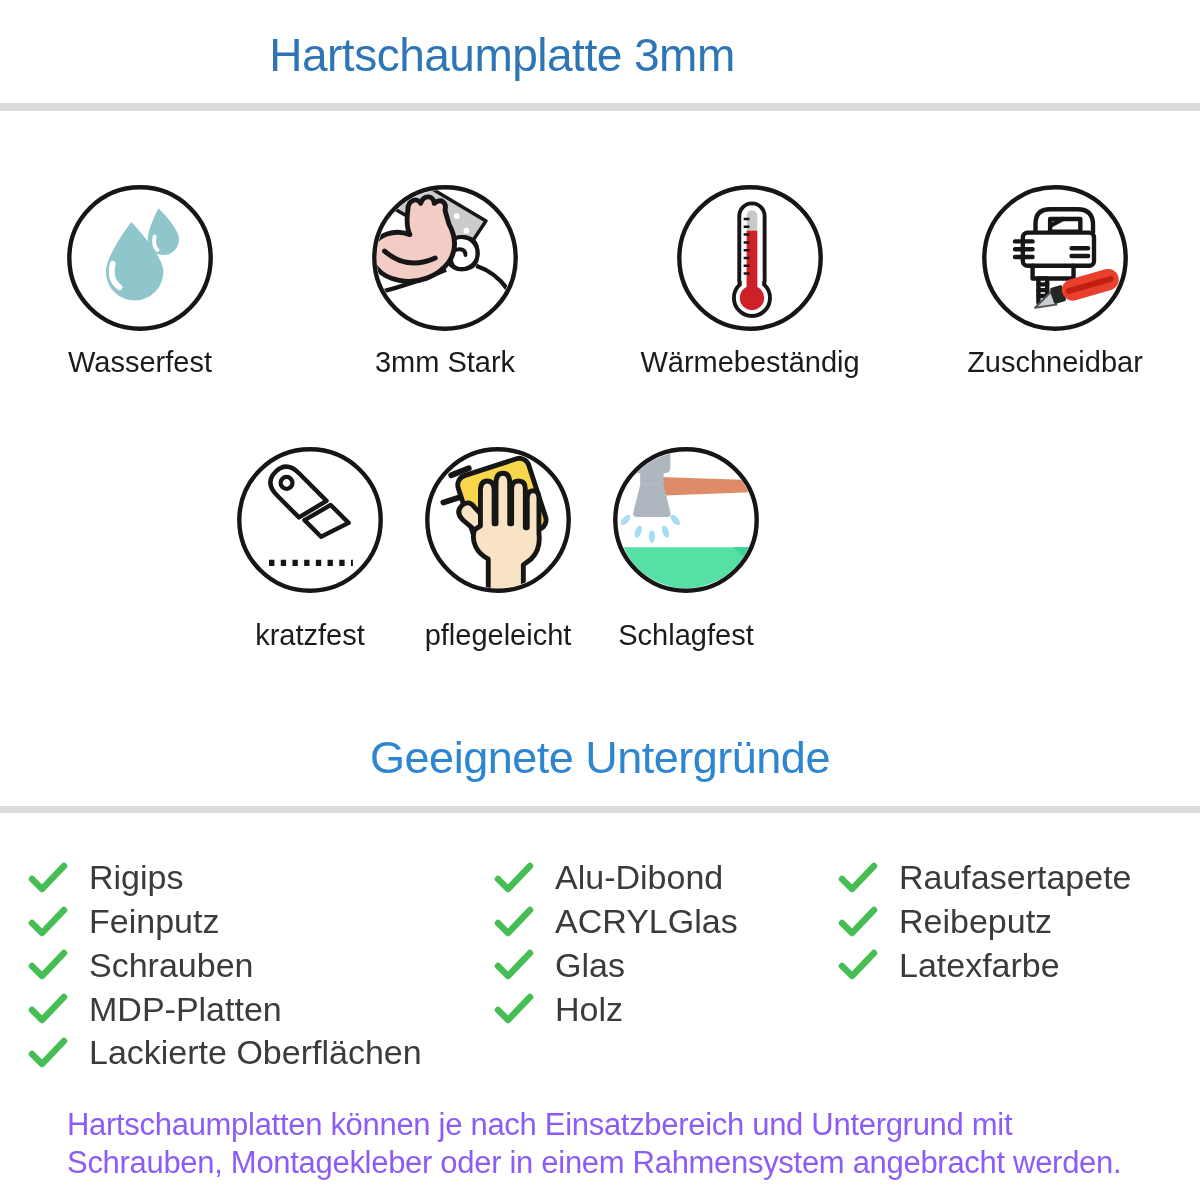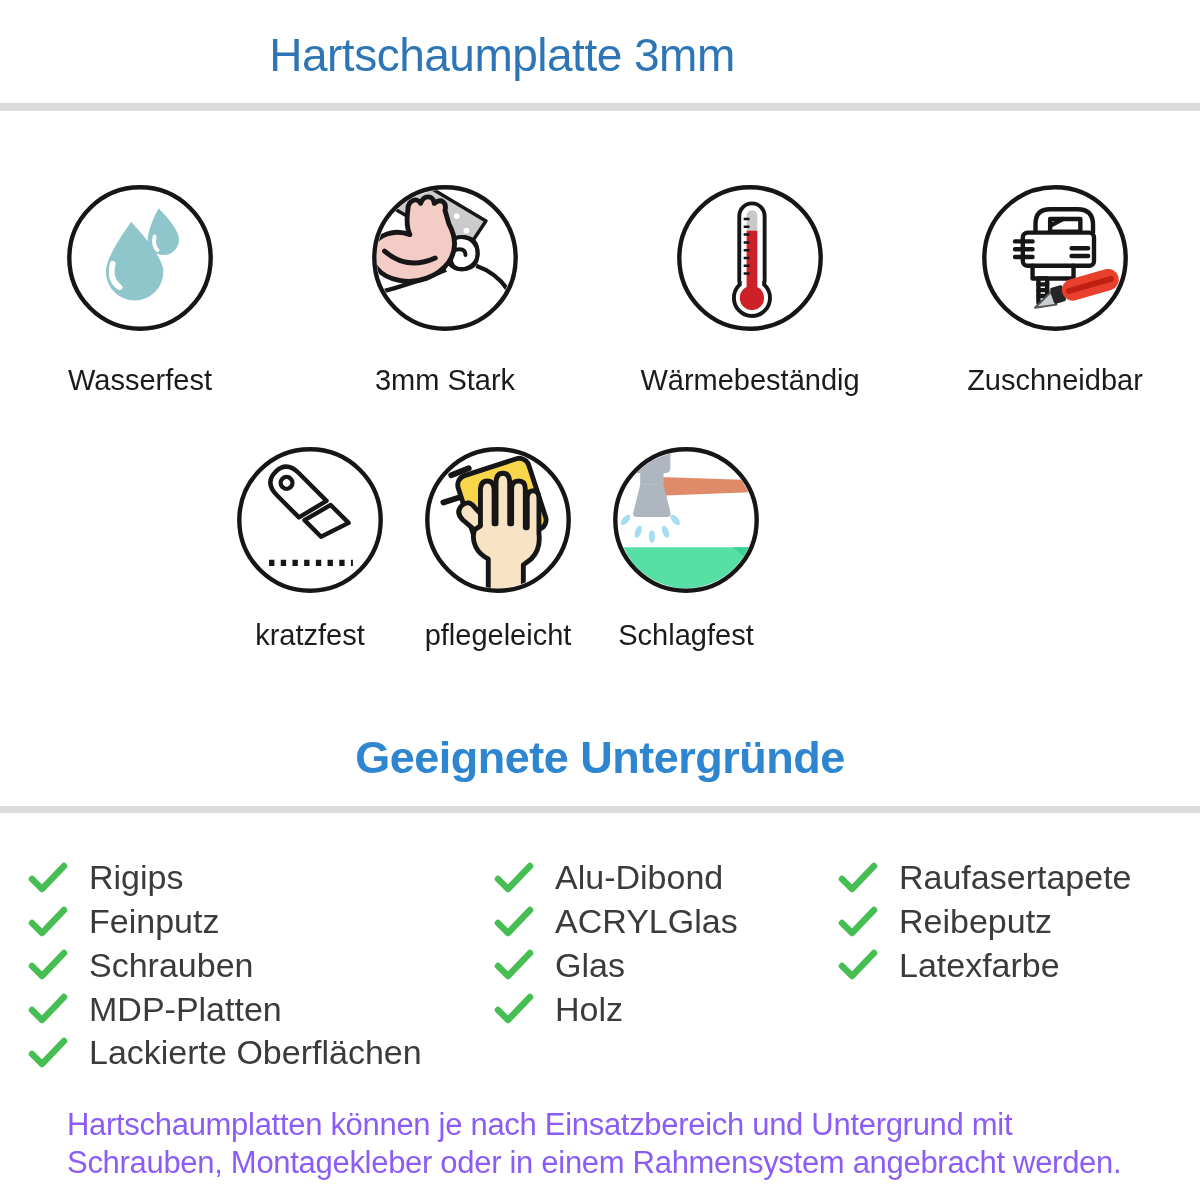--- a/index.html
+++ b/index.html
@@ -13,26 +13,26 @@
   }
   .divider{position:absolute;left:0;width:1200px;background:#dbdbdb;}
   .divider-1{top:103px;height:8px;}
   .divider-2{top:806px;height:7px;}
   .features-row{position:absolute;display:flex;gap:149px;}
   .features-row-1{top:180px;left:62px;}
   .features-row-2{top:442px;left:232px;gap:32px;}
   .feature{width:156px;display:flex;flex-direction:column;align-items:center;}
   .feature svg{display:block;flex:0 0 auto;}
   .feature-label{
-    margin-top:26px;white-space:nowrap;font-size:29px;line-height:36px;color:#1b1b1b;
+    margin-top:8px;white-space:nowrap;font-size:29px;line-height:36px;color:#1b1b1b;
   }
   .features-row-2 .feature-label{margin-top:19px;}
   .section-title{
     position:absolute;top:728px;left:0;width:1200px;height:60px;line-height:60px;
-    text-align:center;font-size:45px;letter-spacing:-0.5px;color:#2f86d0;font-weight:bold;
+    text-align:center;font-size:45px;letter-spacing:-0.5px;color:#2f86d0;
   }
   .check-col{position:absolute;top:856px;display:flex;flex-direction:column;}
   .check-col-1{left:28px;}
   .check-col-2{left:494px;}
   .check-col-3{left:838px;}
   .check-row{height:43.75px;display:flex;align-items:center;}
   .check-row svg{flex:0 0 auto;margin-right:21px;}
   .check-label{font-size:34px;color:#3b3b3b;white-space:nowrap;}
   .note{
     position:absolute;left:45px;top:1106px;width:1130px;

